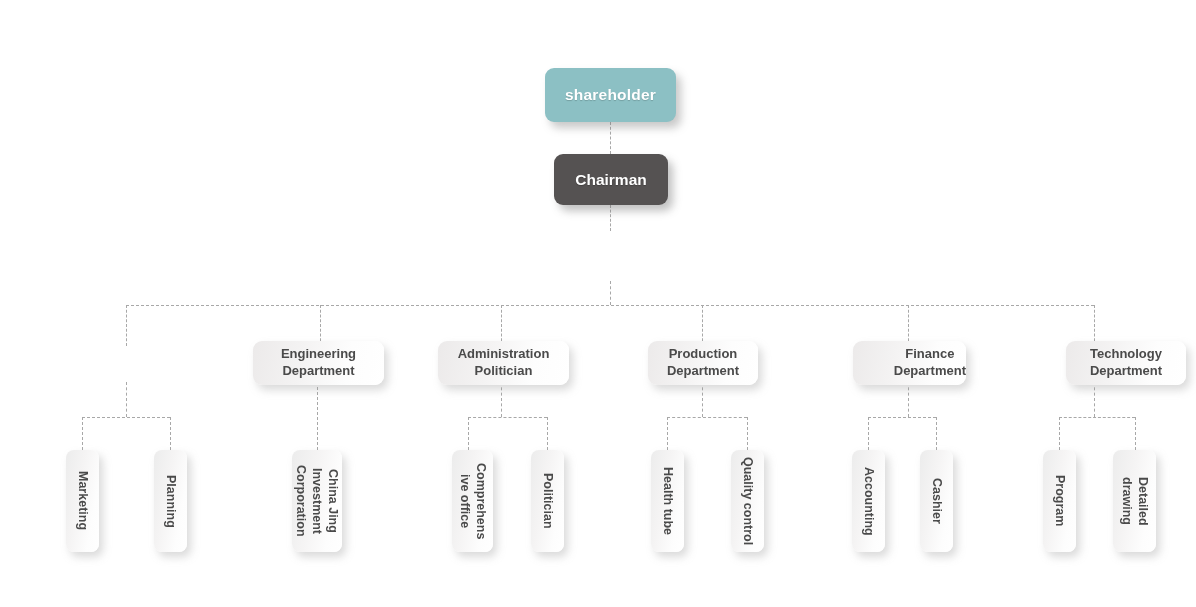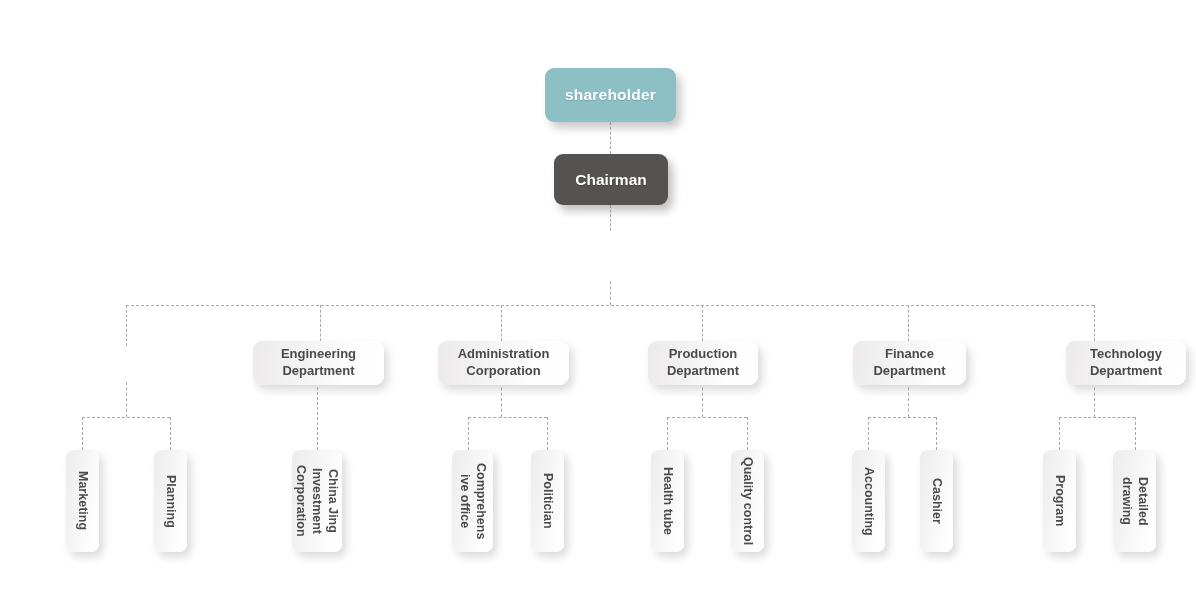--- a/index.html
+++ b/index.html
@@ -149,29 +149,29 @@
 
 
 
   <div class="node node-light" style="left:253px; top:341px; width:131px; height:44px;">
     <span style="white-space:pre-line;">Engineering
 Department</span>
   </div>
 
   <div class="node node-light" style="left:438px; top:341px; width:131px; height:44px;">
     <span style="white-space:pre-line;">Administration
-Corporation</span>
+Politician</span>
   </div>
 
   <div class="node node-light" style="left:648px; top:341px; width:110px; height:44px;">
     <span style="white-space:pre-line;">Production
 Department</span>
   </div>
 
-  <div class="node node-light" style="left:853px; top:341px; width:113px; height:44px;">
+  <div class="node node-light" style="left:853px; top:341px; width:113px; height:44px;justify-content:flex-end;">
     <span style="white-space:pre-line;">Finance
 Department</span>
   </div>
 
   <div class="node node-light" style="left:1034px; top:341px; width:120px; height:44px;margin-left:32px;">
     <span style="white-space:pre-line;">Technology
 Department</span>
   </div>
 
   <div class="node node-leaf" style="left:66px; top:450px; width:33px; height:102px;">

